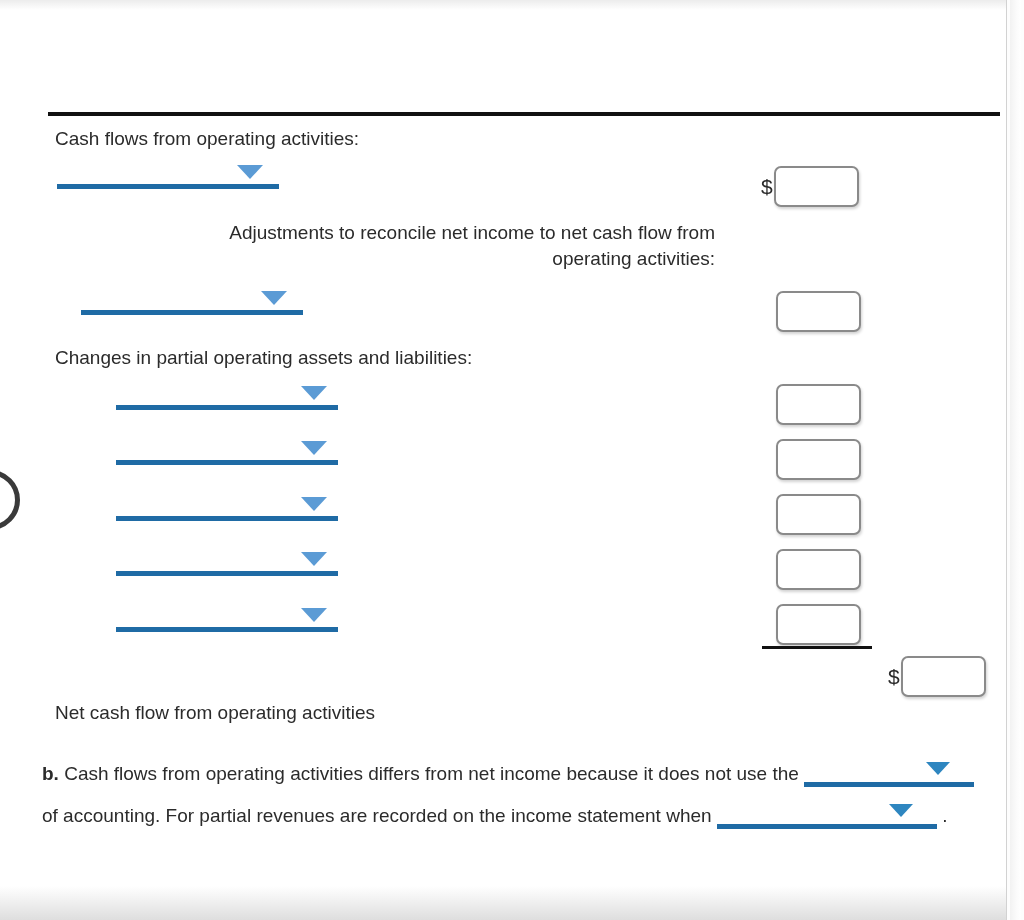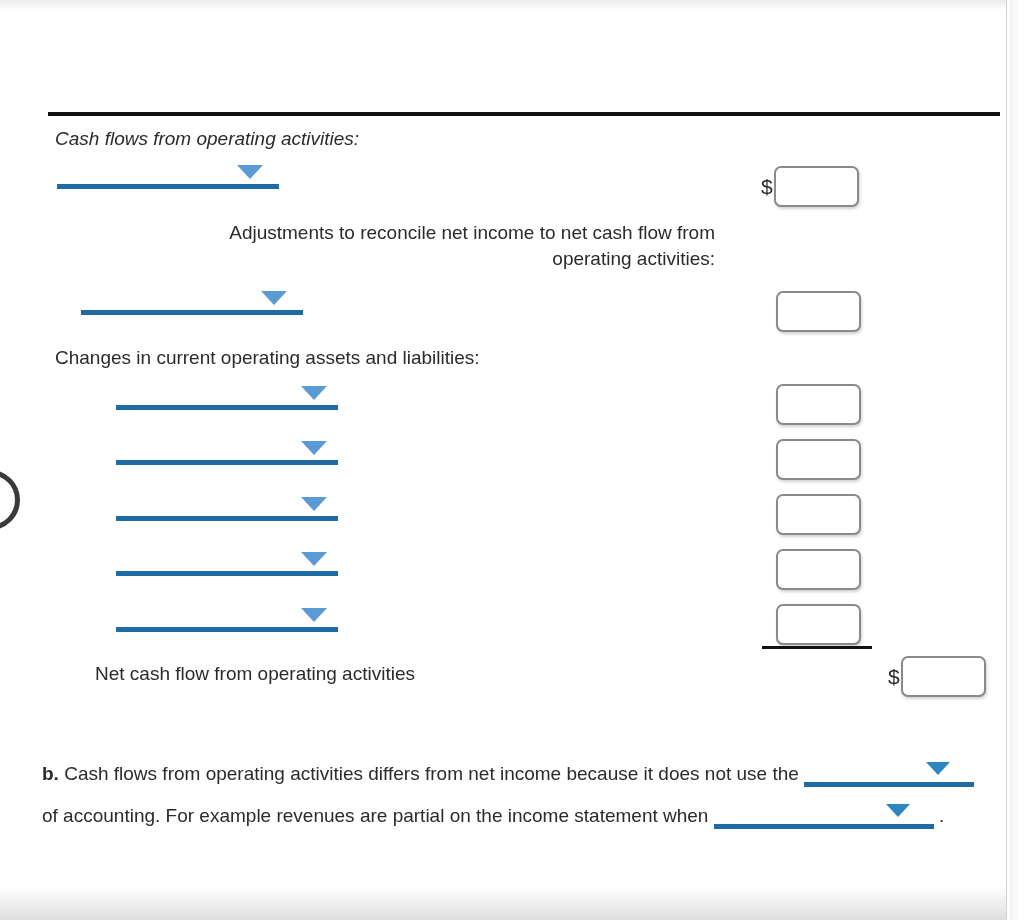--- a/index.html
+++ b/index.html
@@ -192,21 +192,21 @@
 <body>
 
 <div id="page">
 
   <div id="page-top-shade"></div>
 
   <div id="edge-circle"></div>
 
   <div id="title-rule"></div>
 
-  <div class="line-label" style="left:55px; top:126px;font-style:italic;">Cash flows from operating activities:</div>
+  <div class="line-label" style="left:55px; top:126px;">Cash flows from operating activities:</div>
 
   <div class="dropdown" style="left:57px; top:155px; width:222px;">
     <span class="dd-caret" style="left:180px;"></span>
     <span class="dd-rule"></span>
   </div>
 
   <div class="amount-field" style="left:761px; top:166px;">
     <span class="dollar">$</span>
     <input class="amount-box" type="text" style="width: 85px; height: 41px;" value="">
   </div>
@@ -216,21 +216,21 @@
 
   <div class="dropdown" style="left:81px; top:281px; width:222px;">
     <span class="dd-caret" style="left:180px;"></span>
     <span class="dd-rule"></span>
   </div>
 
   <div class="amount-field" style="left:776px; top:291px;">
     <input class="amount-box" type="text" style="width: 85px; height: 41px;" value="">
   </div>
 
-  <div class="line-label" style="left:55px; top:345px;">Changes in current operating assets and liabilities:</div>
+  <div class="line-label" style="left:55px; top:345px;">Changes in partial operating assets and liabilities:</div>
 
   <div class="dropdown" style="left:116px; top:376px; width:222px;">
     <span class="dd-caret" style="left:185px;"></span>
     <span class="dd-rule"></span>
   </div>
   <div class="dropdown" style="left:116px; top:431px; width:222px;">
     <span class="dd-caret" style="left:185px;"></span>
     <span class="dd-rule"></span>
   </div>
   <div class="dropdown" style="left:116px; top:487px; width:222px;">
@@ -257,35 +257,35 @@
   </div>
   <div class="amount-field" style="left:776px; top:549px;">
     <input class="amount-box" type="text" style="width: 85px; height: 41px;" value="">
   </div>
   <div class="amount-field" style="left:776px; top:604px;">
     <input class="amount-box" type="text" style="width: 85px; height: 41px;" value="">
   </div>
 
   <div class="subtotal-rule" style="left:762px; top:646px; width:110px;"></div>
 
-  <div class="line-label" style="left:55px; top:661px;margin-left:40px;">Net cash flow from operating activities</div>
+  <div class="line-label" style="left:55px; top:700px;">Net cash flow from operating activities</div>
 
   <div class="amount-field" style="left:888px; top:656px;">
     <span class="dollar">$</span>
     <input class="amount-box" type="text" style="width: 85px; height: 41px;" value="">
   </div>
 
   <div id="part-b">
     <span class="bold-label">b.</span>
     <span>Cash flows from operating activities differs from net income because it does not use the</span>
     <span class="inline-dropdown" style="width:170px;">
       <span class="dd-caret" style="left:122px;"></span>
       <span class="dd-rule"></span>
     </span>
-    <span>of accounting. For example revenues are partial on the income statement when</span>
+    <span>of accounting. For partial revenues are recorded on the income statement when</span>
     <span class="inline-dropdown" style="width:220px;">
       <span class="dd-caret" style="left:172px;"></span>
       <span class="dd-rule"></span>
     </span>
     <span>.</span>
   </div>
 
   <div id="page-bottom-shade"></div>
 </div>
 

